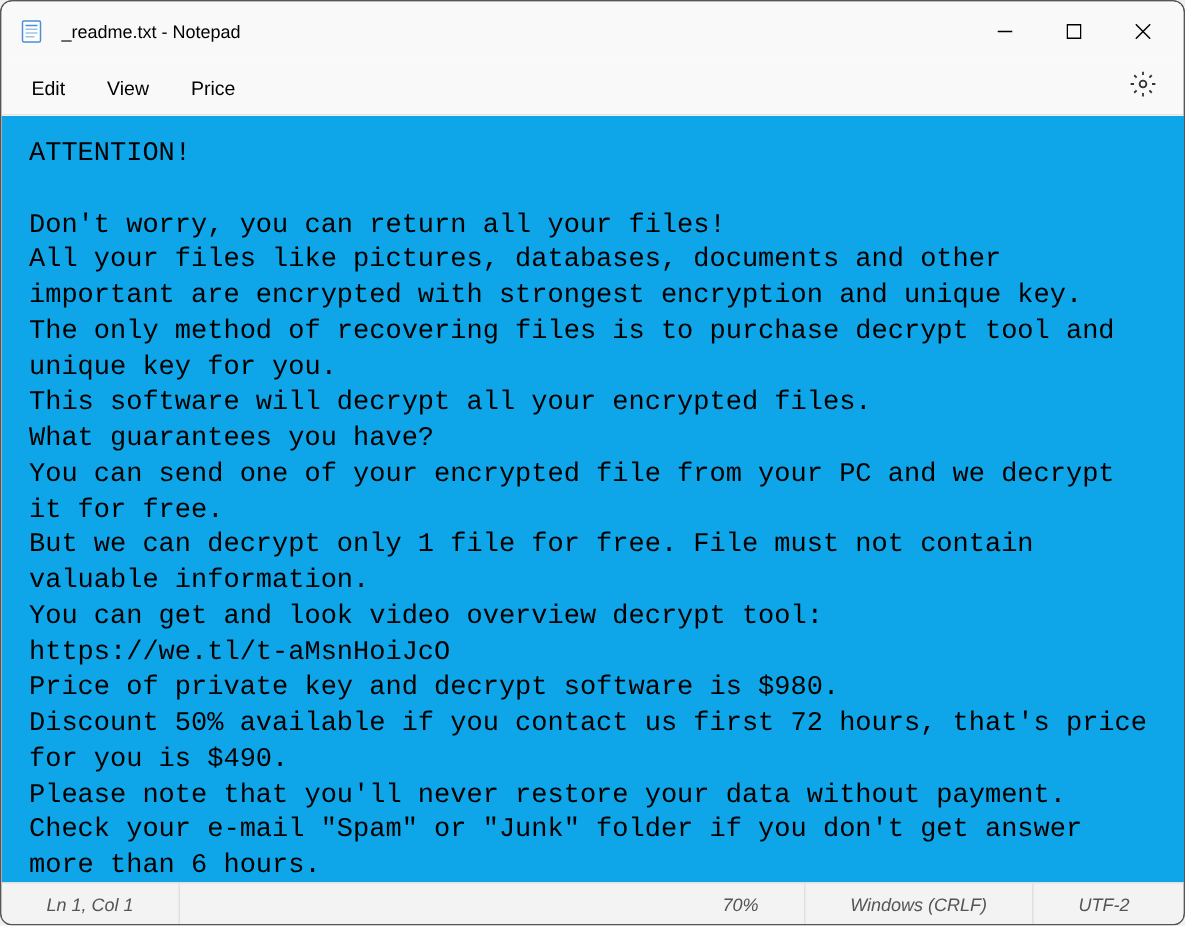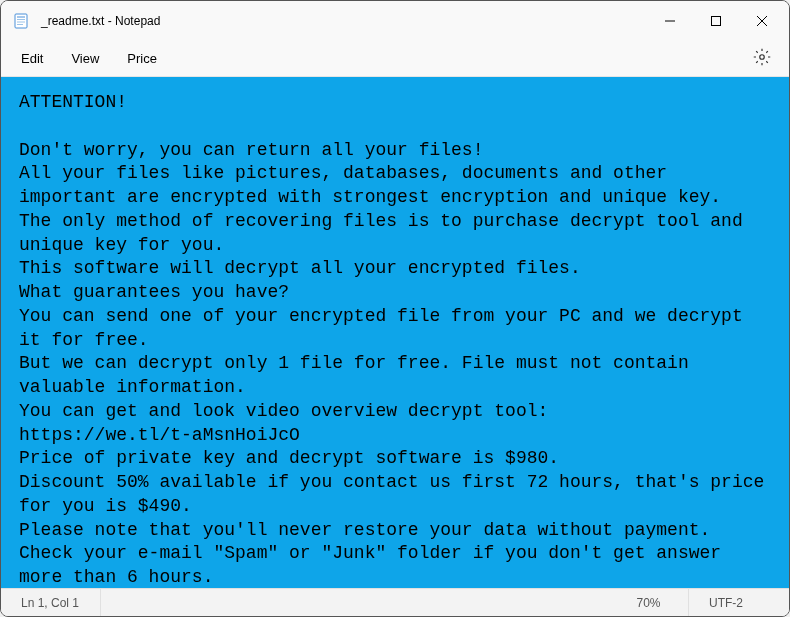--- a/index.html
+++ b/index.html
@@ -98,25 +98,26 @@
     .statusbar {
       height: 28px;
       background: #f3f3f3;
       border-top: 1px solid #e0e0e0;
       display: flex;
       align-items: center;
       font-size: 12px;
       color: #555;
     }
     .status-cell {
-      padding: 0 20px;
+      padding: 0 30px;
       height: 100%;
       display: flex;
       align-items: center;
       border-right: 1px solid #e0e0e0;
+      font-style: italic;
     }
     .status-cell.pos { flex: 0 0 auto; min-width: 100px; border-right: 1px solid #e0e0e0;}
     .status-spacer { flex: 1; }
     .status-cell.zoom { min-width: 80px; justify-content: center;}
     .status-cell.eol { min-width: 140px; }
     .status-cell.enc { min-width: 100px; border-right: none;}
   </style>
 </head>
 <body>
 
@@ -187,15 +188,16 @@
 Reserve e-mail address to contact us:
 supportsys@airmail.cc
 
 Your personal ID:
 0508Usjdjs8CXdabb8gwL1AlIu0piO7Atgm3v9j15tRxZsl2B7</div>
 
   <div class="statusbar">
     <div class="status-cell pos">Ln 1, Col 1</div>
     <div class="status-spacer"></div>
     <div class="status-cell zoom">70%</div>
+    <div class="status-cell eol">Windows (CRLF)</div>
     <div class="status-cell enc">UTF-2</div>
   </div>
 </div>
 
 </body></html>

